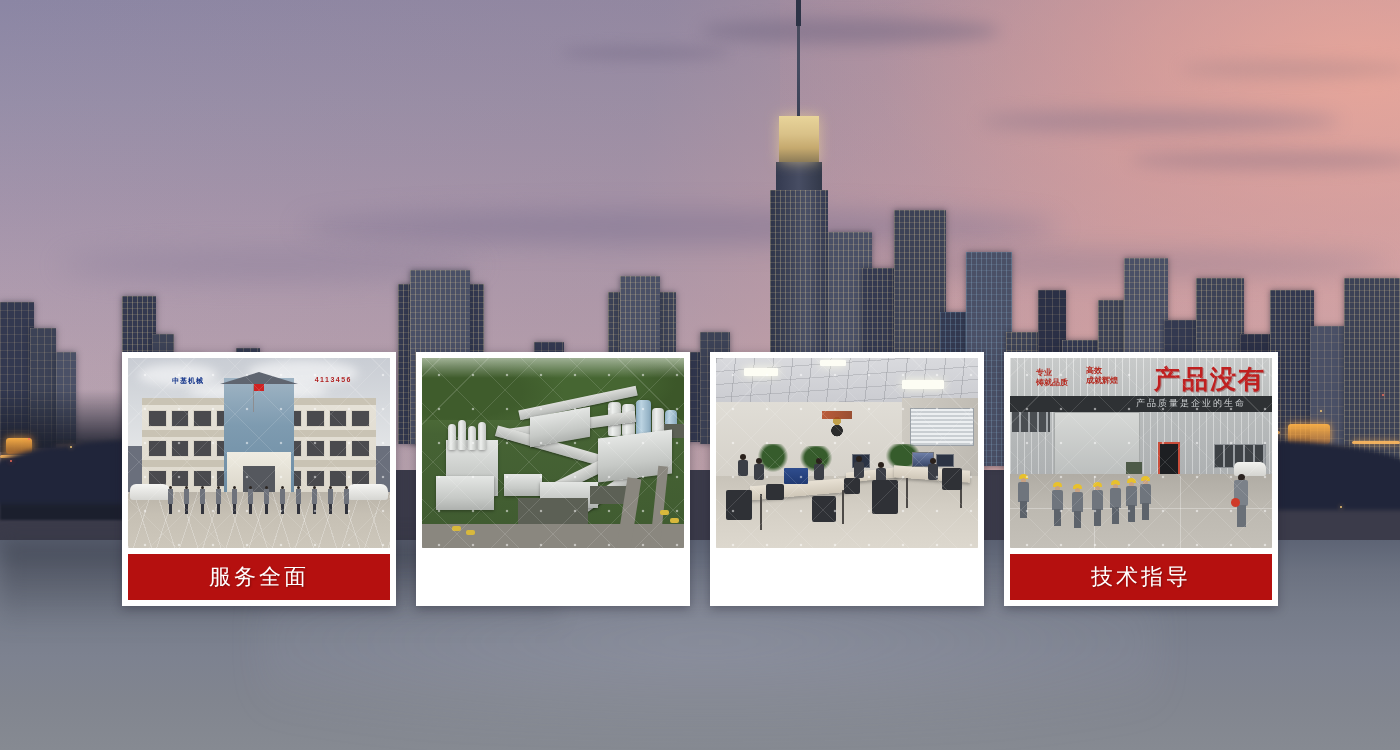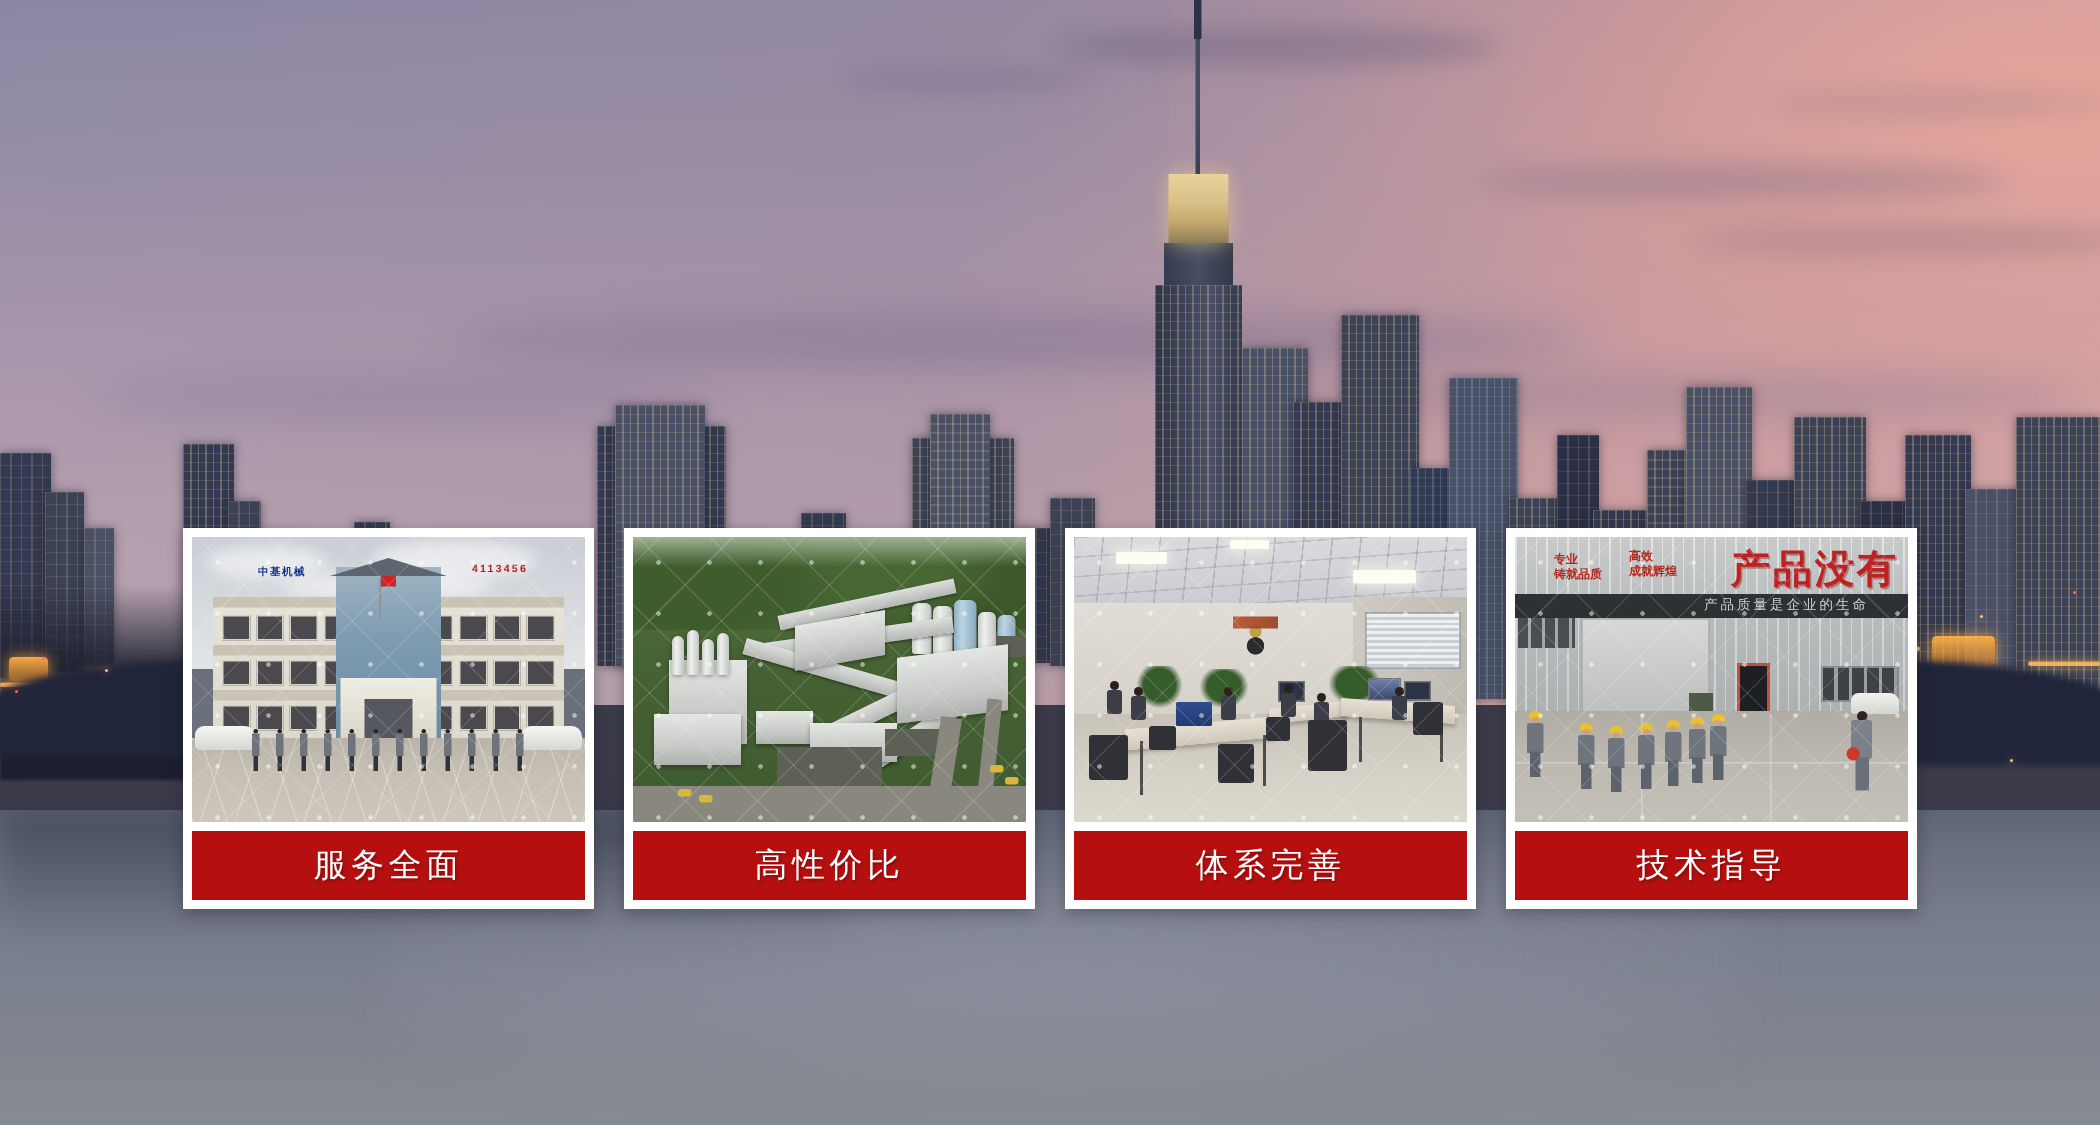--- a/index.html
+++ b/index.html
@@ -843,23 +843,20 @@
 
         <div class="p2-road" style="left:0px;  top:166px; width:262px; height:24px;"></div>
         <div class="p2-road" style="left:200px;top:120px; width:14px;  height:70px; transform:rotate(9deg);"></div>
         <div class="p2-road" style="left:232px;top:108px; width:10px;  height:82px; transform:rotate(6deg);"></div>
         <div class="p2-yellow" style="left:30px;  top:168px;"></div>
         <div class="p2-yellow" style="left:44px;  top:172px;"></div>
         <div class="p2-yellow" style="left:238px; top:152px;"></div>
         <div class="p2-yellow" style="left:248px; top:160px;"></div>
         <div class="wm"></div>
       </div>
-      <div class="card-label">
-        <span>高性价比</span>
-      </div>
     </div>
 
     <div class="card">
       <div class="photo">
         <div class="p3-ceil"></div>
         <div class="p3-ceil-grid"></div>
         <div class="p3-light" style="left:28px;  top:10px; width:34px; height:8px;"></div>
         <div class="p3-light" style="left:186px; top:22px; width:42px; height:9px;"></div>
         <div class="p3-light" style="left:104px; top:2px;  width:26px; height:6px;"></div>
         <div class="p3-wall"></div>
@@ -912,23 +909,20 @@
             <b></b>
           </div>
 
         <div class="p3-chair" style="left:10px;  top:132px; width:26px; height:30px;"></div>
         <div class="p3-chair" style="left:50px;  top:126px; width:18px; height:16px;"></div>
         <div class="p3-chair" style="left:96px;  top:138px; width:24px; height:26px;"></div>
         <div class="p3-chair" style="left:128px; top:120px; width:16px; height:16px;"></div>
         <div class="p3-chair" style="left:156px; top:122px; width:26px; height:34px;"></div>
         <div class="p3-chair" style="left:226px; top:110px; width:20px; height:22px;"></div>
         <div class="wm"></div>
-      </div>
-      <div class="card-label">
-        <span>体系完善</span>
       </div>
     </div>
 
     <div class="card">
       <div class="photo">
         <div class="p4-sky"></div>
         <div class="p4-wall"></div>
         <div class="p4-corr"></div>
         <div class="p4-sm1">专业<br>铸就品质</div>
         <div class="p4-sm2">高效<br>成就辉煌</div>

